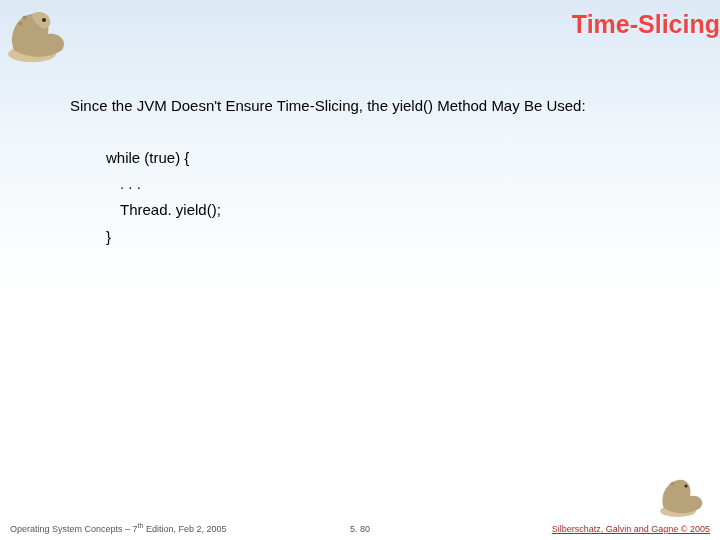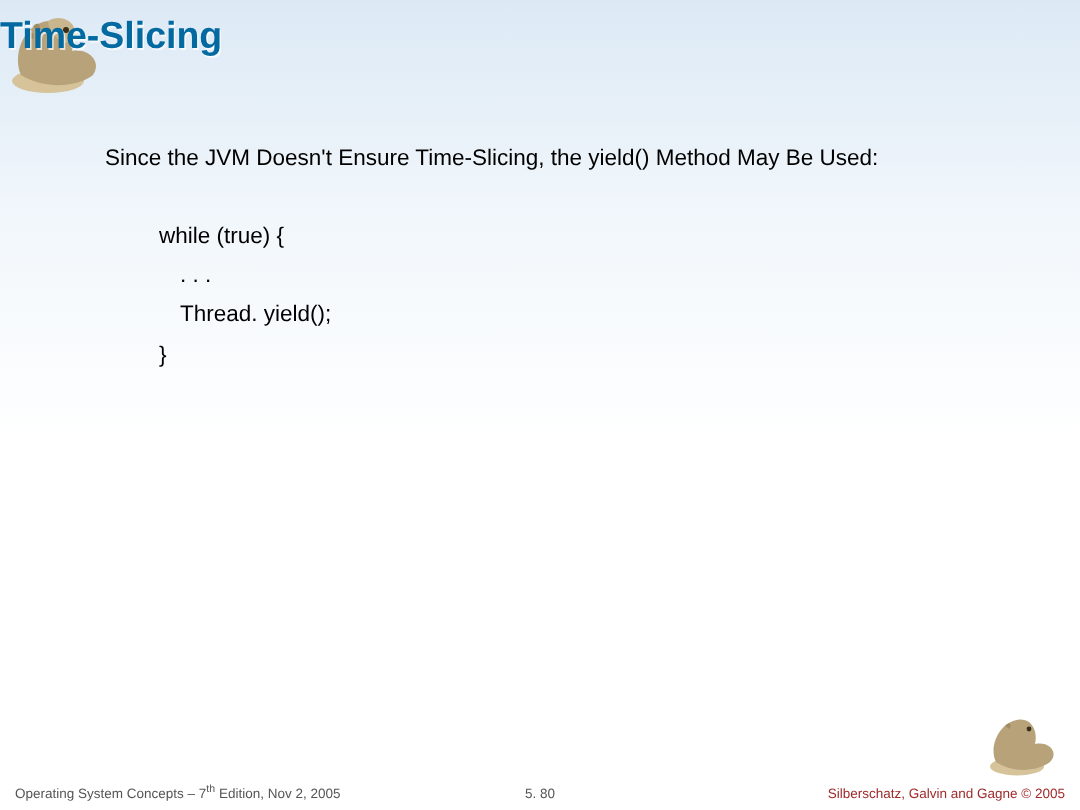--- a/index.html
+++ b/index.html
@@ -16,24 +16,24 @@
   }
   .dino-br {
     position: absolute;
     bottom: 22px; right: 8px;
     width: 58px; height: 44px;
   }
   .title {
     position: absolute;
     top: 10px;
     left: 0; right: 0;
-    text-align: left;
+    text-align: right;
     font-size: 25px;
     font-weight: bold;
-    color: #0369a1;
+    color: #ef4444;
     text-shadow: 1px 1px 0 rgba(255,255,255,0.7);
   }
   .content {
     position: absolute;
     top: 95px;
     left: 70px;
     right: 60px;
     font-size: 15px;
     color: #000000;
     line-height: 1.45;
@@ -47,21 +47,21 @@
     bottom: 6px;
     left: 10px; right: 10px;
     font-size: 9px;
     color: #555;
     display: flex;
     justify-content: space-between;
     align-items: flex-end;
   }
   .footer .left sup { font-size: 7px; }
   .footer .center { position: absolute; left: 50%; transform: translateX(-50%); }
-  .footer .right { color: #9e2a2a; }
+  .footer .right { color: #9e2a2a; text-decoration: underline; }
 </style>
 </head>
 <body>
 
 <div class="dino-tl" aria-hidden="true">
   <svg viewBox="0 0 78 58" width="78" height="58">
     <ellipse cx="30" cy="48" rx="24" ry="8" fill="#d6c39a"></ellipse>
     <path d="M12 44 C 6 30, 14 10, 30 8 C 44 6, 48 18, 46 28 C 58 26, 66 36, 60 44 C 50 52, 28 54, 12 44 Z" fill="#b8a27a"></path>
     <path d="M30 8 C 36 4, 46 6, 48 14 C 50 20, 44 24, 40 22 C 36 20, 30 14, 30 8 Z" fill="#c9b68e"></path>
     <circle cx="42" cy="14" r="2" fill="#3a2e1a"></circle>
@@ -86,17 +86,17 @@
   <svg viewBox="0 0 58 44" width="58" height="44">
     <ellipse cx="24" cy="37" rx="18" ry="6" fill="#d6c39a"></ellipse>
     <path d="M10 34 C 5 24, 12 8, 24 6 C 34 4, 38 14, 36 22 C 46 20, 52 28, 46 34 C 38 40, 22 42, 10 34 Z" fill="#b8a27a"></path>
     <circle cx="32" cy="12" r="1.6" fill="#3a2e1a"></circle>
     <path d="M16 10 C 18 7, 21 8, 19 12 Z" fill="#9e8c66"></path>
   </svg>
 </div>
 
 <div class="footer">
   <div class="left">
-    <span>Operating System Concepts – 7</span><sup>th</sup><span> Edition, Nov 2, 2005</span>
+    <span>Operating System Concepts – 7</span><sup>th</sup><span> Edition, Feb 2, 2005</span>
   </div>
   <div class="center">5. 80</div>
   <div class="right">Silberschatz, Galvin and Gagne © 2005</div>
 </div>
 
 </body></html>

